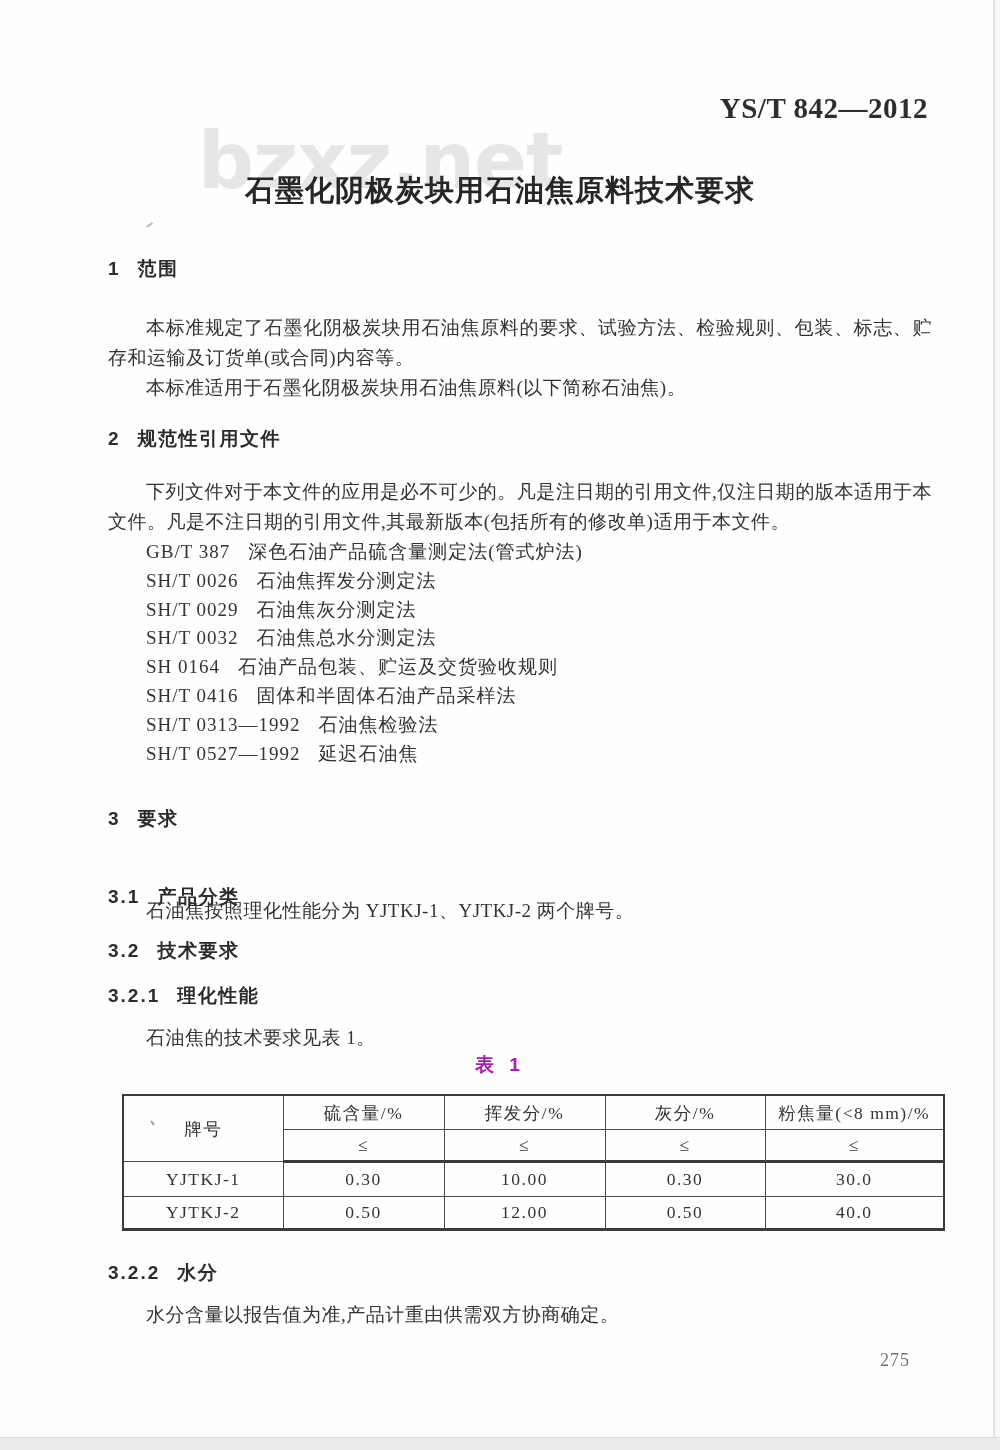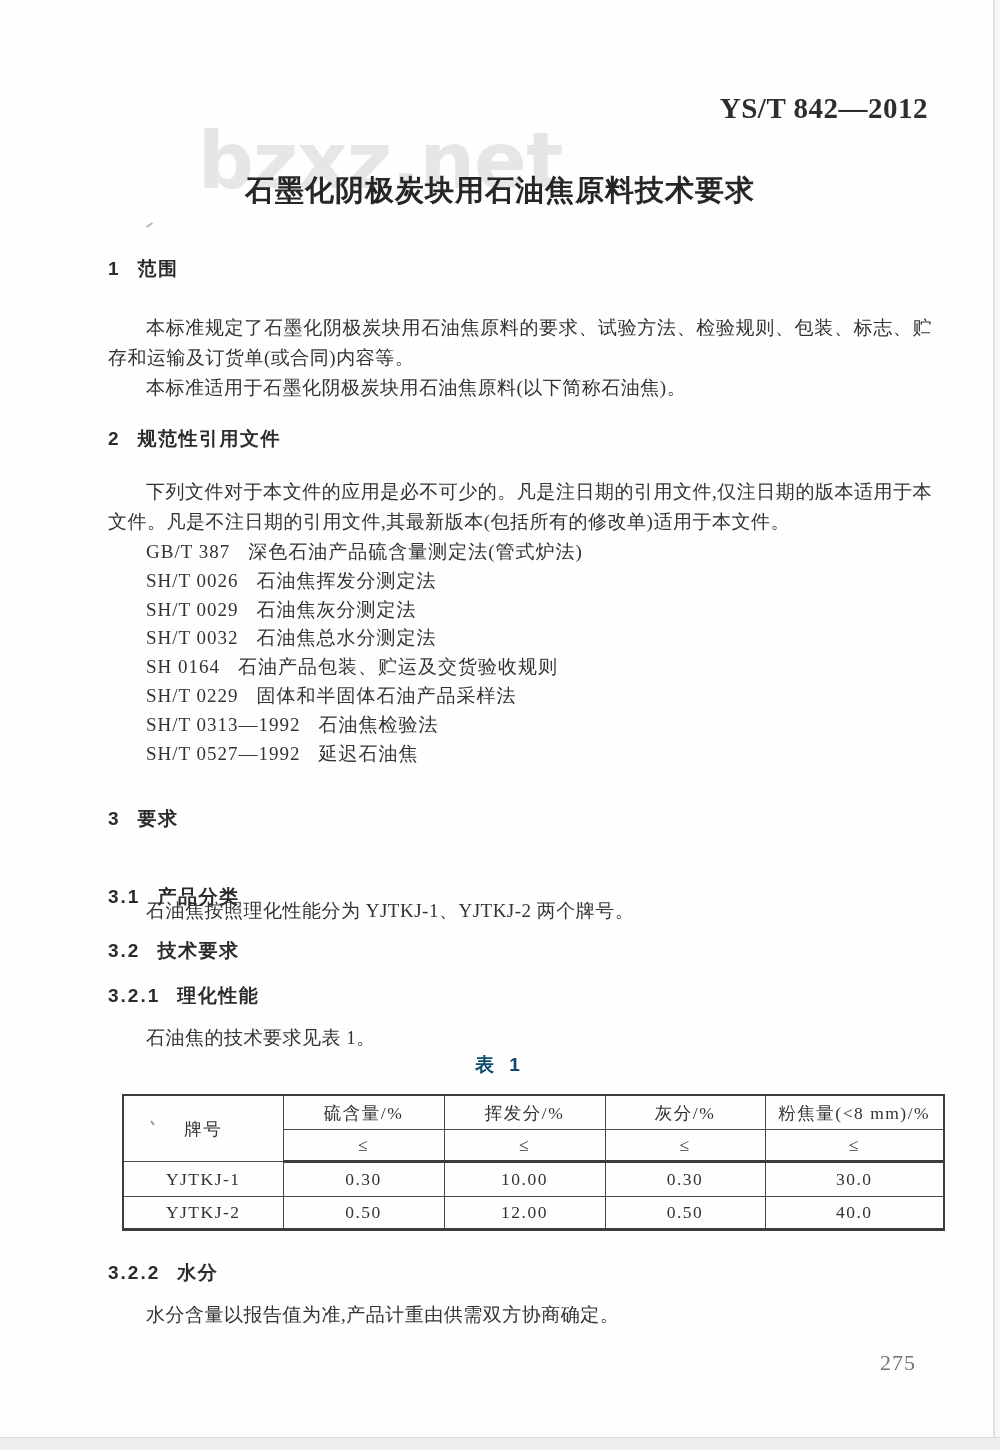--- a/index.html
+++ b/index.html
@@ -48,21 +48,21 @@
   .refs {
     position:absolute; left:146px; top:538px;
     margin:0; padding:0; list-style:none;
     font-size:19px; color:#333333;
   }
   .refs li { height:28.8px; line-height:28.8px; letter-spacing:1px; white-space:nowrap; }
   .refs .code { margin-right:18px; }
   .tbl-caption {
     position:absolute; top:1052px; left:0; width:100%;
     text-align:center; font-size:19px; font-weight:700;
-    letter-spacing:5px; color:#0c4a6e;
+    letter-spacing:5px; color:#a21caf;
     font-family:"Liberation Sans","DejaVu Sans",sans-serif;
   }
   table.tbl {
     position:absolute; top:1094px; left:108px;
     width:821px; border-collapse:collapse; table-layout:fixed;
     font-size:17.5px; color:#333333;
     border:2px solid #3c3c3c; border-bottom:3px solid #3c3c3c;margin-left:14px;
   }
   table.tbl td {
     border:1px solid #4a4a4a; text-align:center;
@@ -73,21 +73,21 @@
   table.tbl tr.row1 td { height:33px; }
   table.tbl tr.row2 td { height:31px; }
   .grade-cell { position:relative; letter-spacing:3px; }
   .grade-tick {
     position:absolute; left:26px; top:26px;
     width:5px; height:2px; background:#9a9a9a;
     transform:rotate(55deg);
   }
   .page-num {
     position:absolute; top:1350px; left:880px;
-    font-size:22px; color:#747474; letter-spacing:1px;
+    font-size:18px; color:#747474; letter-spacing:1px;
   }
   .edge-right-line {
     position:absolute; top:0; left:993px; width:2px; height:1438px;
     background:#e1e1e1;
   }
   .edge-right-outer {
     position:absolute; top:0; left:995px; width:5px; height:1438px;
     background:#f7f7f7;
   }
   .edge-bottom {
@@ -118,21 +118,21 @@
     <span class="num">2</span><span>规范性引用文件</span>
   </div>
   <div class="para indent" style="top:477px;">下列文件对于本文件的应用是必不可少的。凡是注日期的引用文件,仅注日期的版本适用于本文件。凡是不注日期的引用文件,其最新版本(包括所有的修改单)适用于本文件。</div>
 
   <ul class="refs">
     <li><span class="code">GB/T 387</span><span>深色石油产品硫含量测定法(管式炉法)</span></li>
     <li><span class="code">SH/T 0026</span><span>石油焦挥发分测定法</span></li>
     <li><span class="code">SH/T 0029</span><span>石油焦灰分测定法</span></li>
     <li><span class="code">SH/T 0032</span><span>石油焦总水分测定法</span></li>
     <li><span class="code">SH 0164</span><span>石油产品包装、贮运及交货验收规则</span></li>
-    <li><span class="code">SH/T 0229</span><span>固体和半固体石油产品采样法</span></li>
+    <li><span class="code">SH/T 0416</span><span>固体和半固体石油产品采样法</span></li>
     <li><span class="code">SH/T 0313—1992</span><span>石油焦检验法</span></li>
     <li><span class="code">SH/T 0527—1992</span><span>延迟石油焦</span></li>
   </ul>
 
   <div class="sec-h" style="top:806px;">
     <span class="num">3</span><span>要求</span>
   </div>
 
   <div class="sec-h" style="top:856px;margin-top:28px;">
     <span class="num">3.1</span><span>产品分类</span>

